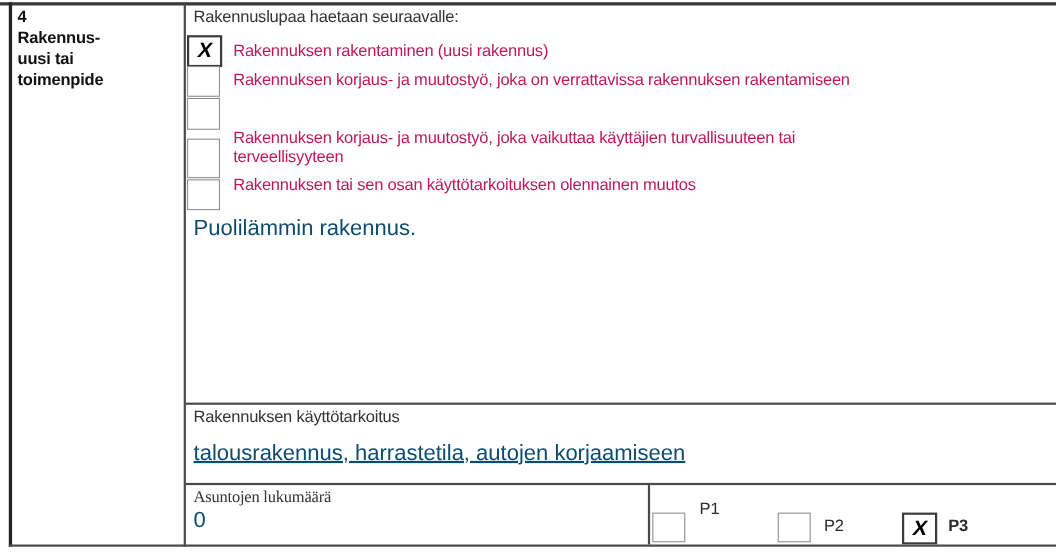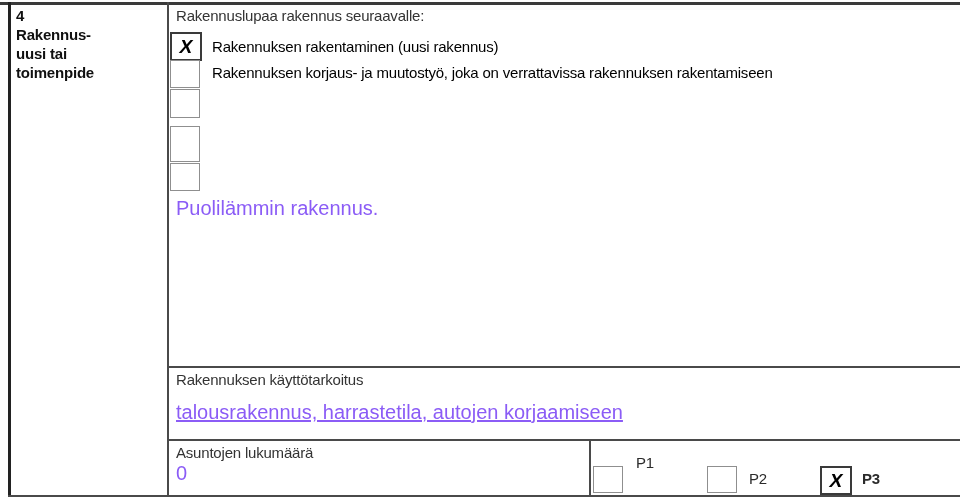--- a/index.html
+++ b/index.html
@@ -22,22 +22,22 @@
   .divider-bottom-cells{left:589px;top:441px;width:2px;height:54px;}
   
   .section-label{
     position:absolute;left:16px;top:6px;
     font-weight:bold;font-size:15px;line-height:19px;color:#101010;
     letter-spacing:-0.2px;
   }
   
   .field-label{position:absolute;font-size:15px;color:#333;letter-spacing:-0.2px;white-space:nowrap;}
   .header-label{left:176px;top:7px;}
-  .option-label{position:absolute;font-size:15px;color:#000000;letter-spacing:-0.2px;line-height:17px;}
-  .value-text{position:absolute;font-size:20px;color:#8b5cf6;letter-spacing:0;white-space:nowrap;}
+  .option-label{position:absolute;font-size:15px;color:#be185d;letter-spacing:-0.2px;line-height:17px;}
+  .value-text{position:absolute;font-size:20px;color:#0c4a6e;letter-spacing:0;white-space:nowrap;}
   
   .checkbox{
     position:absolute;width:28px;
     background:#fff;
     border:1px solid #8f8f8f;
     display:flex;align-items:center;justify-content:center;
   }
   .checkbox.checked{border:2px solid #3a3a3a;}
   .mark{
     font-weight:bold;font-size:19px;line-height:1;color:#000;
@@ -58,50 +58,52 @@
   <div class="rule border-bottom"></div>
   <div class="rule divider-bottom-cells"></div>
 
   <div class="section-label">
     <div>4</div>
     <div>Rakennus-</div>
     <div>uusi tai</div>
     <div>toimenpide</div>
   </div>
 
-  <div class="field-label header-label">Rakennuslupaa rakennus seuraavalle:</div>
+  <div class="field-label header-label">Rakennuslupaa haetaan seuraavalle:</div>
 
   <div class="checkbox checked" style="left:170px;top:32px;height:25px;">
     <span class="mark">X</span>
   </div>
   <div class="option-label" style="left:212px;top:38px;">Rakennuksen rakentaminen (uusi rakennus)</div>
 
   <div class="checkbox" style="left:170px;top:60px;height:26px;">
     <span class="mark"></span>
   </div>
   <div class="option-label" style="left:212px;top:64px;text-align:right;">Rakennuksen korjaus- ja muutostyö, joka on verrattavissa rakennuksen rakentamiseen</div>
 
   <div class="checkbox" style="left:170px;top:89px;height:27px;">
     <span class="mark"></span>
   </div>
 
   <div class="checkbox" style="left:170px;top:126px;height:34px;">
     <span class="mark"></span>
   </div>
+  <div class="option-label" style="left:212px;top:117px;max-width:600px;white-space:normal;">Rakennuksen korjaus- ja muutostyö, joka vaikuttaa käyttäjien turvallisuuteen tai terveellisyyteen</div>
 
   <div class="checkbox" style="left:170px;top:163px;height:26px;">
     <span class="mark"></span>
   </div>
+  <div class="option-label" style="left:212px;top:160px;">Rakennuksen tai sen osan käyttötarkoituksen olennainen muutos</div>
 
   <div class="value-text" style="left:176px;top:197px;">Puolilämmin rakennus.</div>
 
   <div class="field-label" style="left:176px;top:371px;">Rakennuksen käyttötarkoitus</div>
   <div class="value-text" style="left:176px;top:401px;text-decoration:underline;">talousrakennus, harrastetila, autojen korjaamiseen</div>
 
-  <div class="field-label" style="left:176px;top:444px;">Asuntojen lukumäärä</div>
+  <div class="field-label" style="left:176px;top:444px;font-family:Liberation Serif, serif;">Asuntojen lukumäärä</div>
   <div class="value-text" style="left:176px;top:462px;">0</div>
 
 
   <div class="checkbox" style="left:593px;top:466px;height:25px;">
     <span class="mark"></span>
   </div>
   <div class="fire-label" style="left:636px;top:454px;">P1</div>
 
   <div class="checkbox" style="left:707px;top:466px;height:25px;">
     <span class="mark"></span>

